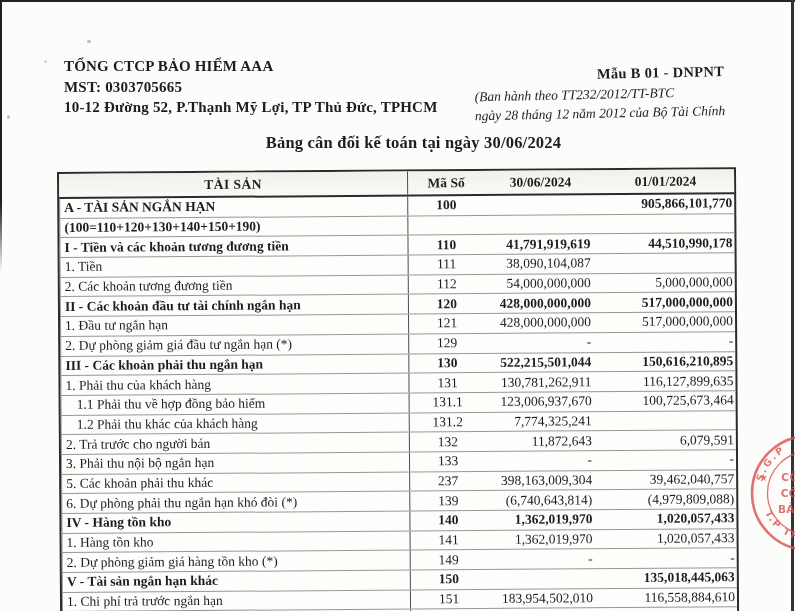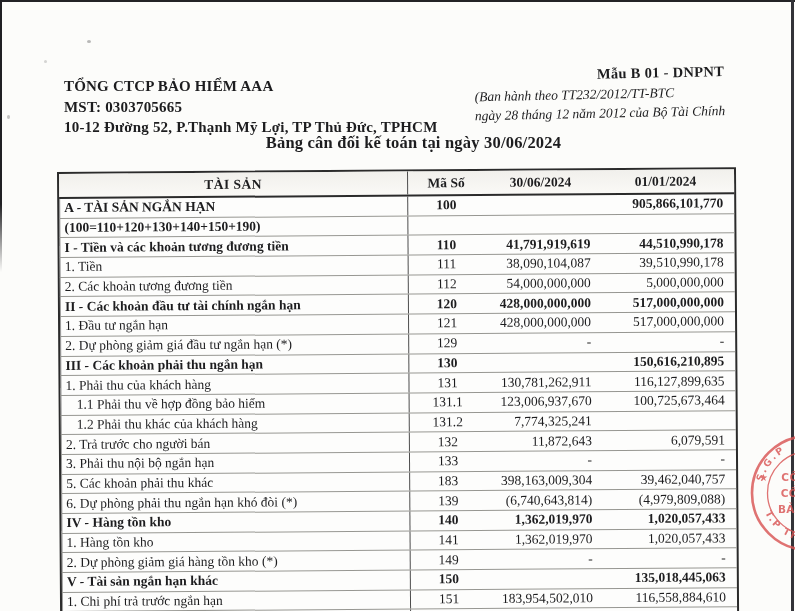--- a/index.html
+++ b/index.html
@@ -13,21 +13,21 @@
   .edge-top{position:absolute;left:0;top:0;width:795px;height:2px;background:#232326;}
   .edge-left{position:absolute;left:0;top:0;width:2px;height:272px;
     background:linear-gradient(#202023 75%,rgba(32,32,35,0));}
   .edge-right{position:absolute;left:791px;top:0;width:3px;height:611px;background:#333338;}
   .speck{position:absolute;background:#8a8a8a;border-radius:50%;}
   #speck1{left:87px;top:40px;width:4px;height:3px;opacity:.6;}
   #speck2{left:7px;top:115px;width:3px;height:4px;opacity:.5;}
   #speck3{left:44px;top:60px;width:3px;height:3px;opacity:.35;}
 
   
-  .company{position:absolute;left:64px;top:76px;font-weight:bold;font-size:15px;line-height:20.5px;letter-spacing:.2px;}
+  .company{position:absolute;left:64px;top:56px;font-weight:bold;font-size:15px;line-height:20.5px;letter-spacing:.2px;}
   .form-block{position:absolute;left:440px;top:69px;width:310px;transform:rotate(-1.2deg);transform-origin:0 0;}
   .form-code{text-align:right;font-weight:bold;font-size:14.5px;padding-right:26px;letter-spacing:.3px;}
   .form-note{font-style:italic;font-size:13.5px;line-height:19px;padding-left:34px;margin-top:2px;}
   .doc-title{position:absolute;left:16px;top:133px;width:795px;text-align:center;font-weight:bold;font-size:16.5px;letter-spacing:.2px;}
 
   
   .btable{
     position:absolute;left:57px;top:172px;width:675px;
     border:2px solid #2b2b2b;
     box-shadow:inset 1px 1px 0 rgba(43,43,43,.45);
@@ -36,21 +36,21 @@
     font-size:13.5px;
   }
   .trow{display:flex;align-items:stretch;height:18.7px;border-bottom:1px solid #979792;}
   .trow:last-child{border-bottom:none;}
   .thead{height:23px;border-bottom:2px solid #2b2b2b;font-weight:bold;
     background:linear-gradient(#f1f0ec,#faf9f6);}
   .c-label{width:349px;border-right:1.5px solid #4d4d4d;display:flex;align-items:center;
     padding-left:5px;box-sizing:border-box;white-space:nowrap;overflow:hidden;}
   .c-code{width:76px;display:flex;align-items:center;justify-content:center;}
   .c-v1{width:113px;display:flex;align-items:center;justify-content:flex-end;padding-right:7px;box-sizing:border-box;white-space:nowrap;}
-  .c-v2{flex:1;display:flex;align-items:center;justify-content:flex-end;padding-right:11px;box-sizing:border-box;white-space:nowrap;}
+  .c-v2{flex:1;display:flex;align-items:center;justify-content:flex-end;padding-right:2px;box-sizing:border-box;white-space:nowrap;}
   .thead .c-label{justify-content:center;padding-left:0;letter-spacing:.5px;}
   .thead .c-v1,.thead .c-v2{justify-content:center;padding-right:0;}
   .trow.bold{font-weight:bold;}
   .trow .ind{padding-left:11px;}
 
   
   .stamp{position:absolute;left:729px;top:413px;width:160px;height:160px;opacity:.82;}
   .stamp text{font-family:"DejaVu Sans","Liberation Sans",sans-serif;font-weight:bold;}
 </style>
 </head>
@@ -112,21 +112,20 @@
     <div class="c-v1">41,791,919,619</div>
     <div class="c-v2">44,510,990,178</div>
   </div>
 
   <div class="trow">
     <div class="c-label">
           <span class="lbl">1. Tiền</span>
         </div>
     <div class="c-code">111</div>
     <div class="c-v1">38,090,104,087</div>
-    <div class="c-v2">39,510,990,178</div>
   </div>
 
   <div class="trow">
     <div class="c-label">
           <span class="lbl">2. Các khoản tương đương tiền</span>
         </div>
     <div class="c-code">112</div>
     <div class="c-v1">54,000,000,000</div>
     <div class="c-v2">5,000,000,000</div>
   </div>
@@ -156,20 +155,21 @@
     <div class="c-code">129</div>
     <div class="c-v1">-</div>
     <div class="c-v2">-</div>
   </div>
 
   <div class="trow bold">
     <div class="c-label">
           <span class="lbl">III - Các khoản phải thu ngắn hạn</span>
         </div>
     <div class="c-code">130</div>
+    <div class="c-v1">522,215,501,044</div>
     <div class="c-v2">150,616,210,895</div>
   </div>
 
   <div class="trow">
     <div class="c-label">
           <span class="lbl">1. Phải thu của khách hàng</span>
         </div>
     <div class="c-code">131</div>
     <div class="c-v1">130,781,262,911</div>
     <div class="c-v2">116,127,899,635</div>
@@ -207,21 +207,21 @@
         </div>
     <div class="c-code">133</div>
     <div class="c-v1">-</div>
     <div class="c-v2">-</div>
   </div>
 
   <div class="trow">
     <div class="c-label">
           <span class="lbl">5. Các khoản phải thu khác</span>
         </div>
-    <div class="c-code">183</div>
+    <div class="c-code">237</div>
     <div class="c-v1">398,163,009,304</div>
     <div class="c-v2">39,462,040,757</div>
   </div>
 
   <div class="trow">
     <div class="c-label">
           <span class="lbl">6. Dự phòng phải thu ngắn hạn khó đòi (*)</span>
         </div>
     <div class="c-code">139</div>
     <div class="c-v1">(6,740,643,814)</div>

